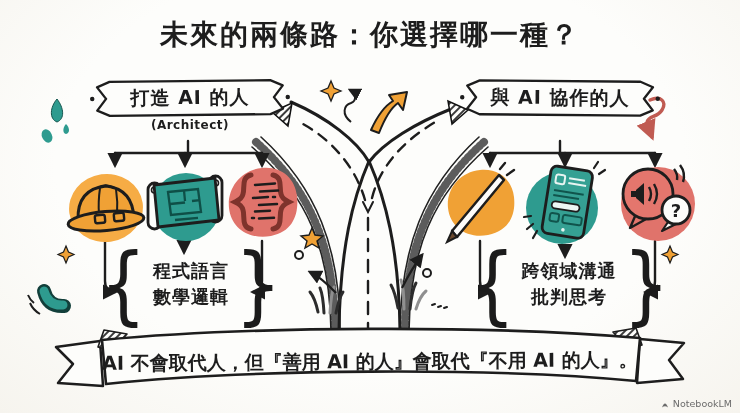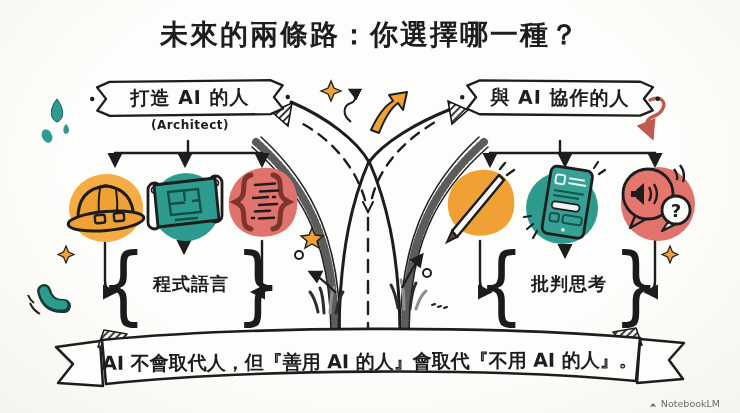--- a/index.html
+++ b/index.html
@@ -28,21 +28,21 @@
     font-size:86px;font-weight:400;line-height:80px;color:#1b1b1b;
     transform:scaleX(.85);flex:none;
   }
   .skill-lines{text-align:center;padding:0 2px;}
   .skill-line{font-size:18px;font-weight:bold;line-height:26px;letter-spacing:1px;white-space:nowrap;}
   #banner-text{
     left:90px;width:560px;top:349px;text-align:center;
     font-size:19px;font-weight:bold;letter-spacing:0;transform:rotate(-.4deg);white-space:nowrap;
   }
   #watermark{
-    right:20px;bottom:4px;display:flex;align-items:center;gap:3px;
+    right:8px;bottom:4px;display:flex;align-items:center;gap:3px;
     font-size:9.5px;color:#6b6b6b;
   }
   svg{display:block;}
 </style>
 </head>
 <body>
 
 <div id="stage">
 
   <svg class="abs" width="740" height="413" viewBox="0 0 740 413" style="left:0;top:0;">
@@ -277,27 +277,29 @@
       <polygon points="60,66 54,75 68,68" fill="#FDFDFB" stroke="#1d1d1d" stroke-width="2.2" stroke-linejoin="round"></polygon>
       <circle cx="68" cy="54" r="14" fill="#FDFDFB" stroke="#1d1d1d" stroke-width="2.8"></circle>
       <text x="68" y="61" text-anchor="middle" font-size="18" font-weight="bold" fill="#1d1d1d">?</text>
     </svg>
   </div>
 
   <div class="abs skills-box" style="left:118px;top:242px;width:146px;height:84px;">
     <span class="brace">{</span>
     <div class="skill-lines">
       <div class="skill-line">程式語言</div>
+      <div class="skill-line">數學邏輯</div>
     </div>
     <span class="brace">}</span>
   </div>
 
   <div class="abs skills-box" style="left:488px;top:242px;width:162px;height:84px;">
     <span class="brace">{</span>
     <div class="skill-lines">
+      <div class="skill-line">跨領域溝通</div>
       <div class="skill-line">批判思考</div>
     </div>
     <span class="brace">}</span>
   </div>
 
   <div id="banner-text" class="abs">AI 不會取代人，但『善用 AI 的人』會取代『不用 AI 的人』。</div>
 
   <div id="watermark" class="abs">
     <svg width="10" height="10" viewBox="0 0 10 10">
       <path d="M2 8.5 Q5 0.5 8 8.5 Q5 6.2 2 8.5 Z" fill="#6b6b6b"></path>

